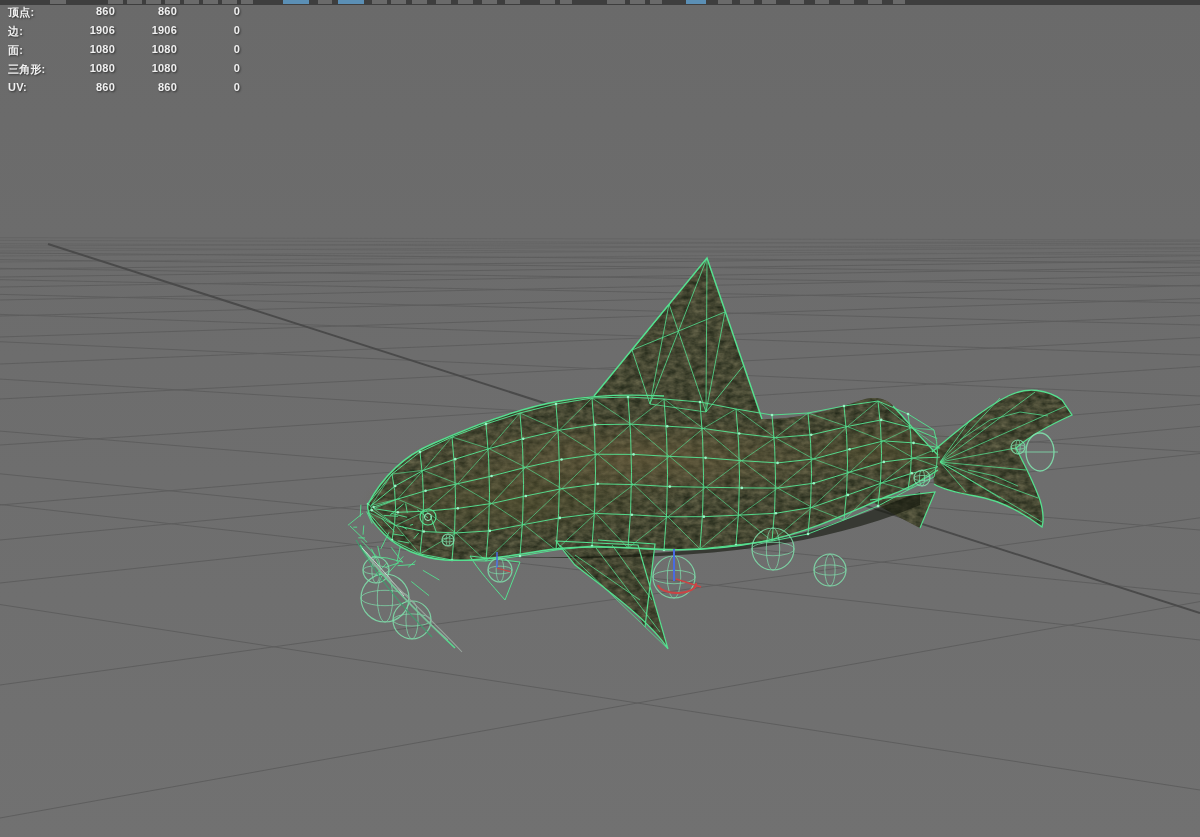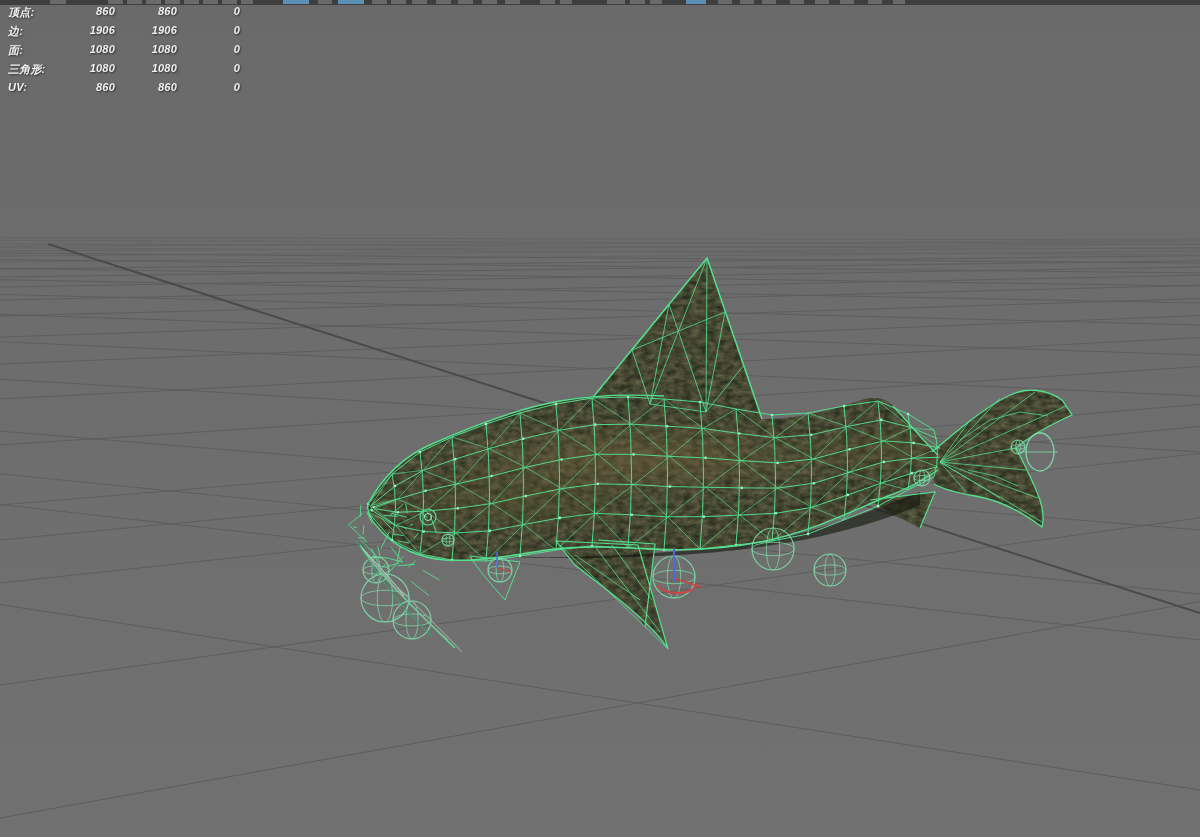--- a/index.html
+++ b/index.html
@@ -16,21 +16,21 @@
   #toolbar .seg{position:absolute;top:0;height:4px;}
   
   #viewport{position:absolute;top:0;left:0;z-index:10;}
   
   #stats{
     position:absolute;top:3px;left:0;z-index:40;
     color:#f0f0f0;font-size:11px;font-weight:bold;
     text-shadow:1px 1px 2px rgba(0,0,0,.55);
     letter-spacing:.2px;
   }
-  #stats .row{position:relative;height:19px;width:300px;font-style:italic;}
+  #stats .row{position:relative;height:19px;width:300px;}
   #stats .lbl{position:absolute;left:8px;top:2px;white-space:nowrap;}
   #stats .c1{position:absolute;left:55px;top:2px;width:60px;text-align:right;}
   #stats .c2{position:absolute;left:117px;top:2px;width:60px;text-align:right;}
   #stats .c3{position:absolute;left:178px;top:2px;width:62px;text-align:right;}
 </style>
 </head>
 <body>
 
 <div id="toolbar">
     <span class="seg" style="left: 50px; width: 16px; background: rgb(106, 106, 106);"></span>

